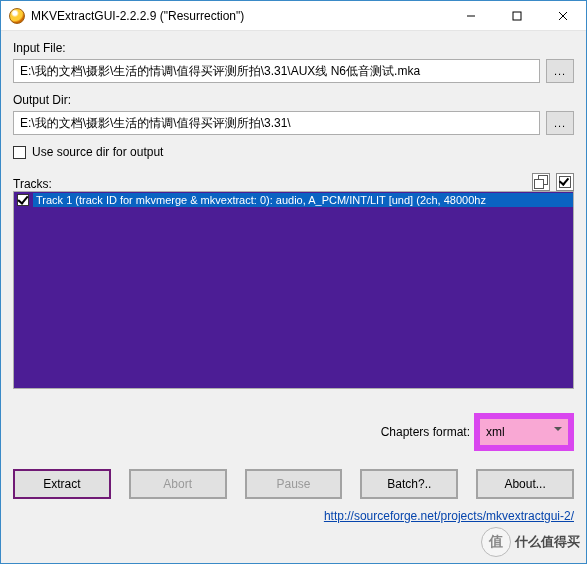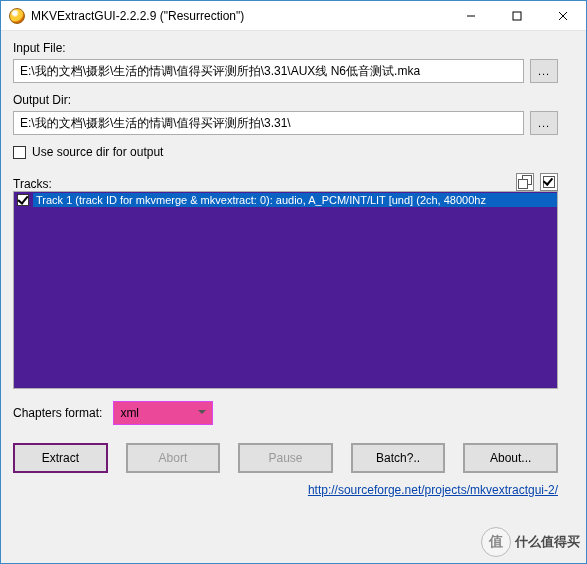--- a/index.html
+++ b/index.html
@@ -23,21 +23,21 @@
     border: 1px solid #a06010;
   }
   .titlebar-text { font-size: 12px; color: #000; flex: 1; }
   .win-btns { display: flex; height: 100%; }
   .win-btn {
     width: 46px; display: flex; align-items: center; justify-content: center;
     font-size: 13px; color: #333;
   }
   .win-btn svg { width: 10px; height: 10px; }
   .client {
-    flex: 1; padding: 10px 28px 8px 12px;
+    flex: 1; padding: 10px 12px 8px 12px;
     display: flex; flex-direction: column;
     font-size: 12px; color: #000;
   }
   .field-label { font-size: 12px; margin-bottom: 4px; }
   .row { display: flex; align-items: flex-start; margin-bottom: 10px; }
   .text-input {
     flex: 1; height: 24px; border: 1px solid #adadad;
     background: #fff; padding: 2px 6px; font-size: 12px;
     outline: none;
   }
@@ -90,26 +90,26 @@
   .list-row {
     display: flex; align-items: center; height: 16px;
   }
   .list-row .chk { width: 12px; height: 12px; margin: 0 4px 0 3px; }
   .list-row .track-text {
     flex: 1; white-space: nowrap; overflow: hidden;
     background: #0a63c2; color: #fff; padding: 1px 3px;
     font-size: 11px;
   }
   .chapters-row {
-    display: flex; align-items: center; 
-    margin-top: 12px; gap: 11px;
+    display: flex; align-items: center; justify-content: flex-end;
+    margin-top: 24px; gap: 4px;
   }
   .select {
-    width: 100px; height: 24px; border: 1px solid #d946ef;
-    background: #ec4899; display: flex; align-items: center;
+    width: 100px; height: 38px; border: 6px solid #d946ef;
+    background: #f9a8d4; display: flex; align-items: center;
     padding: 0 6px; font-size: 12px; position: relative;
   }
   .select::after {
     content: ""; position: absolute; right: 6px; top: 8px;
     border: 4px solid transparent; border-top-color: #555;
   }
   .button-bar {
     display: flex; gap: 18px; margin-top: 18px;
   }
   .btn {

